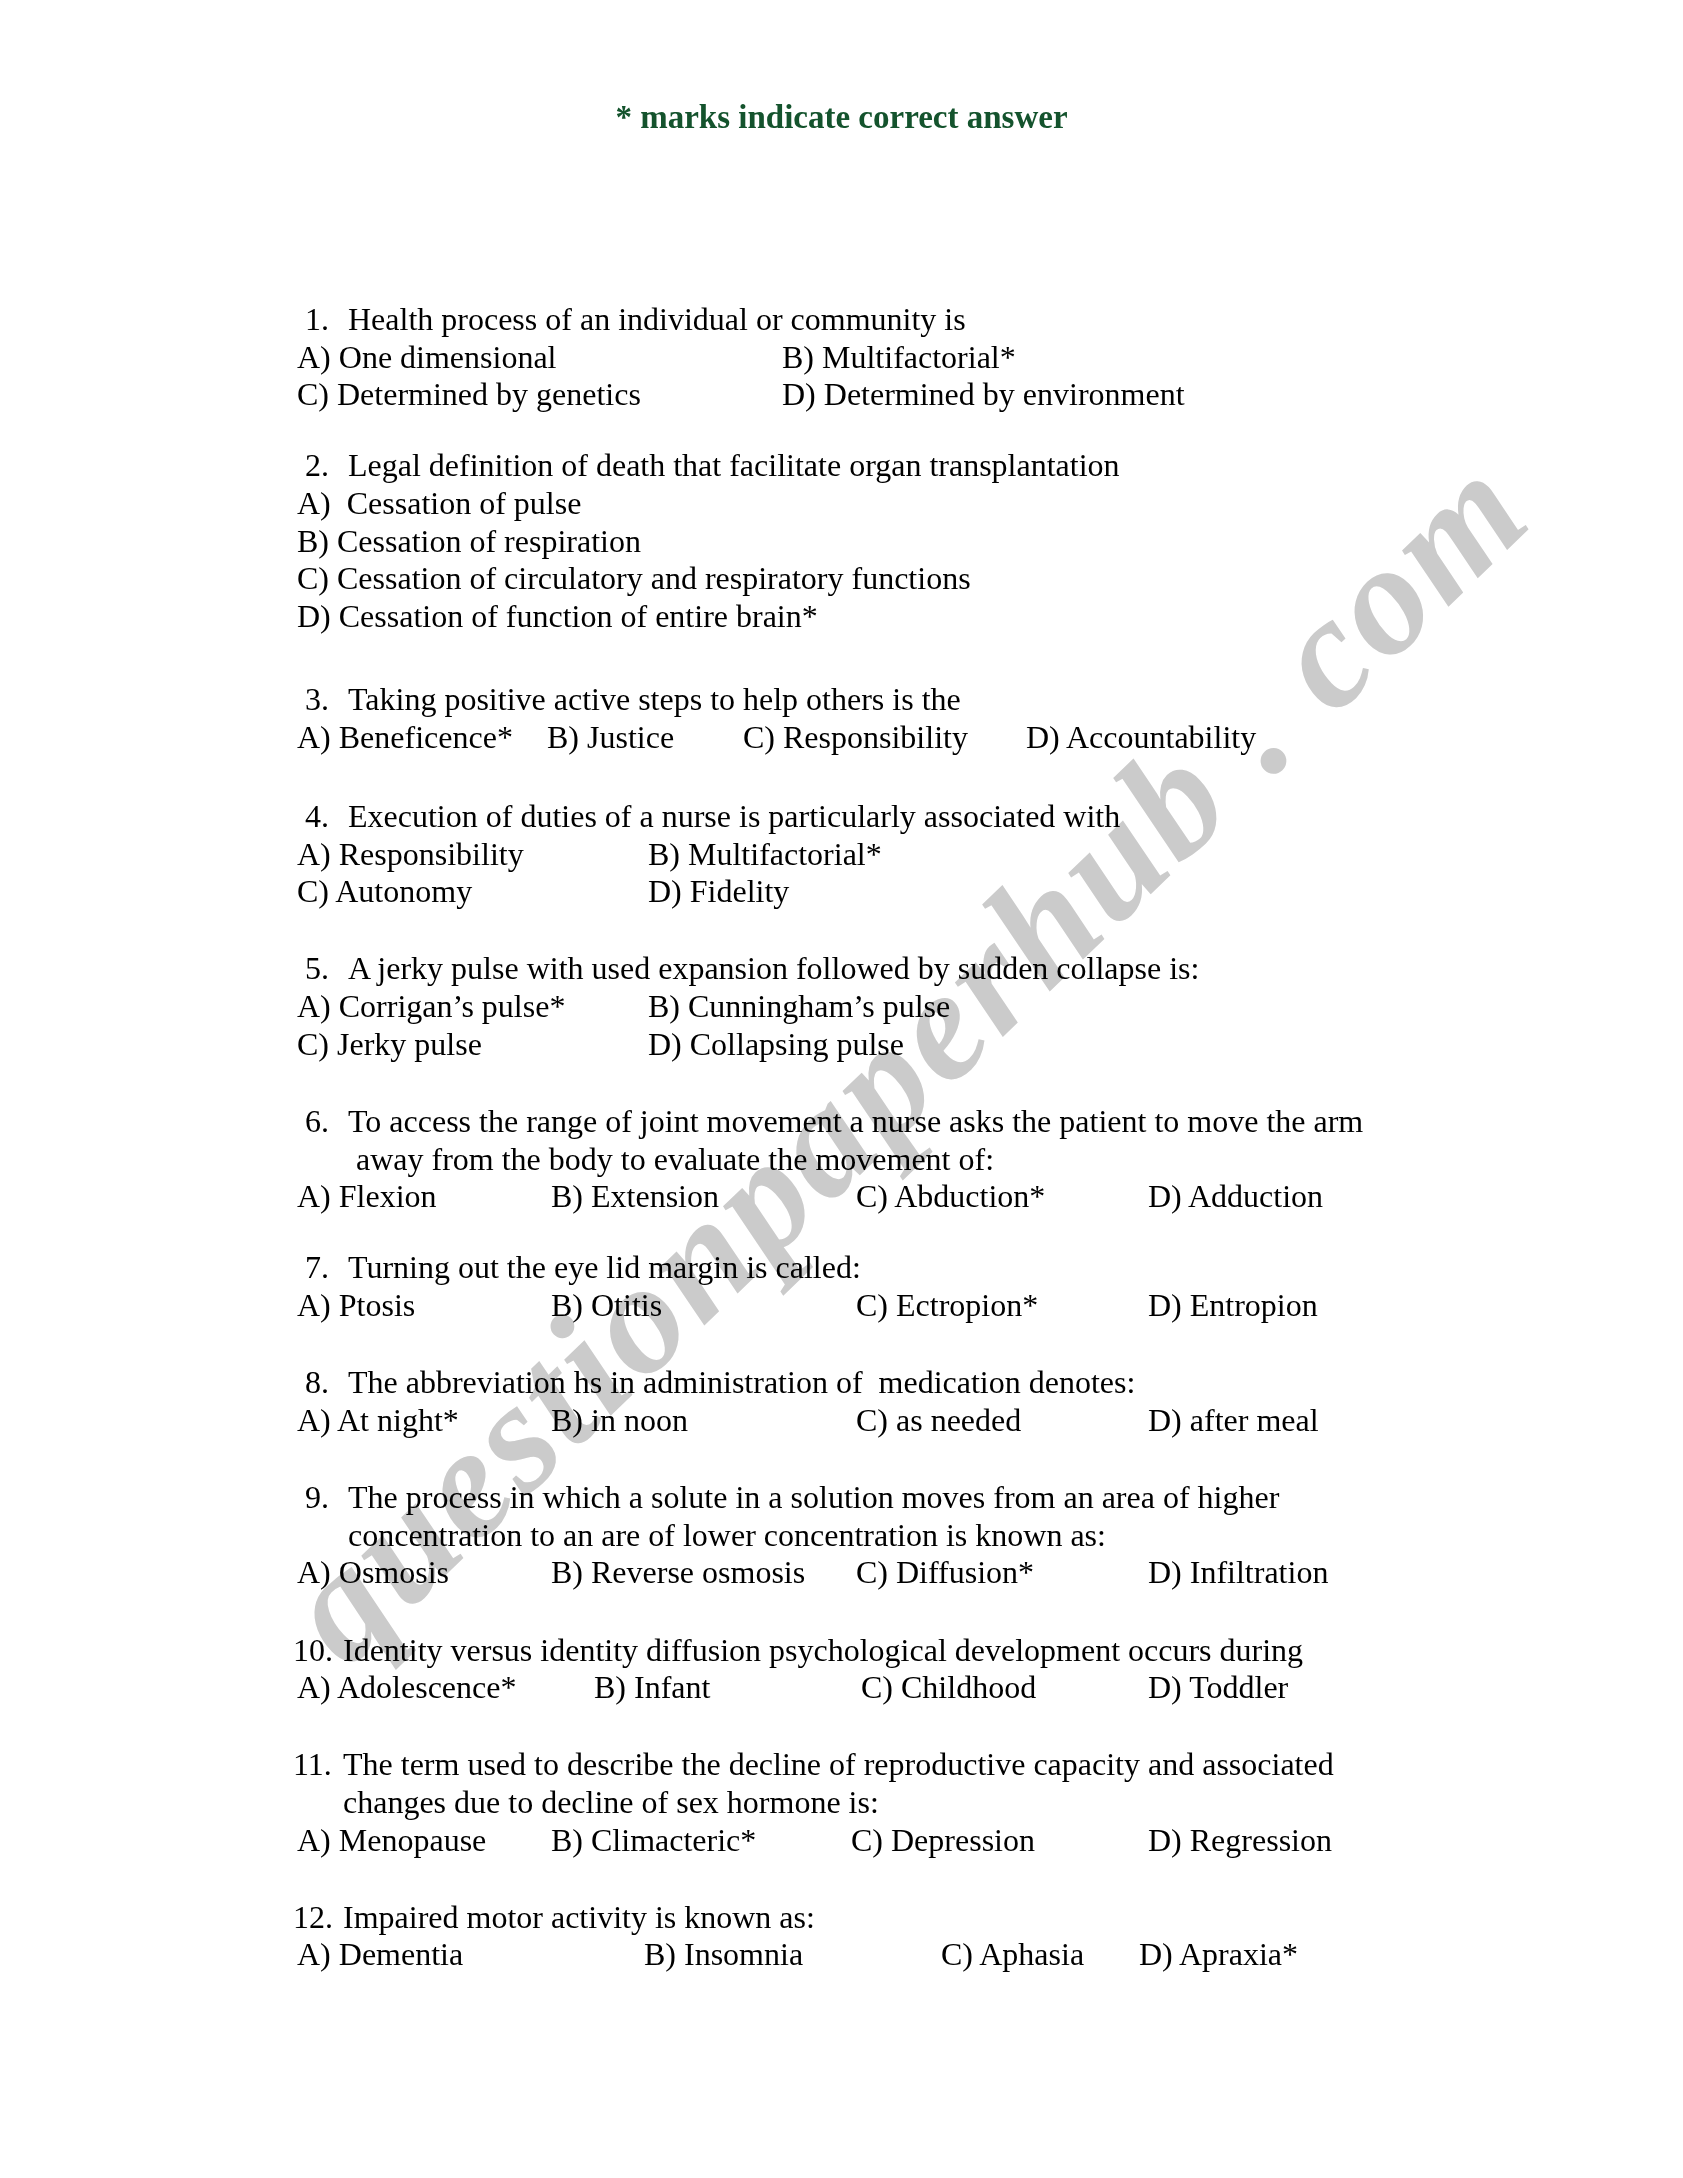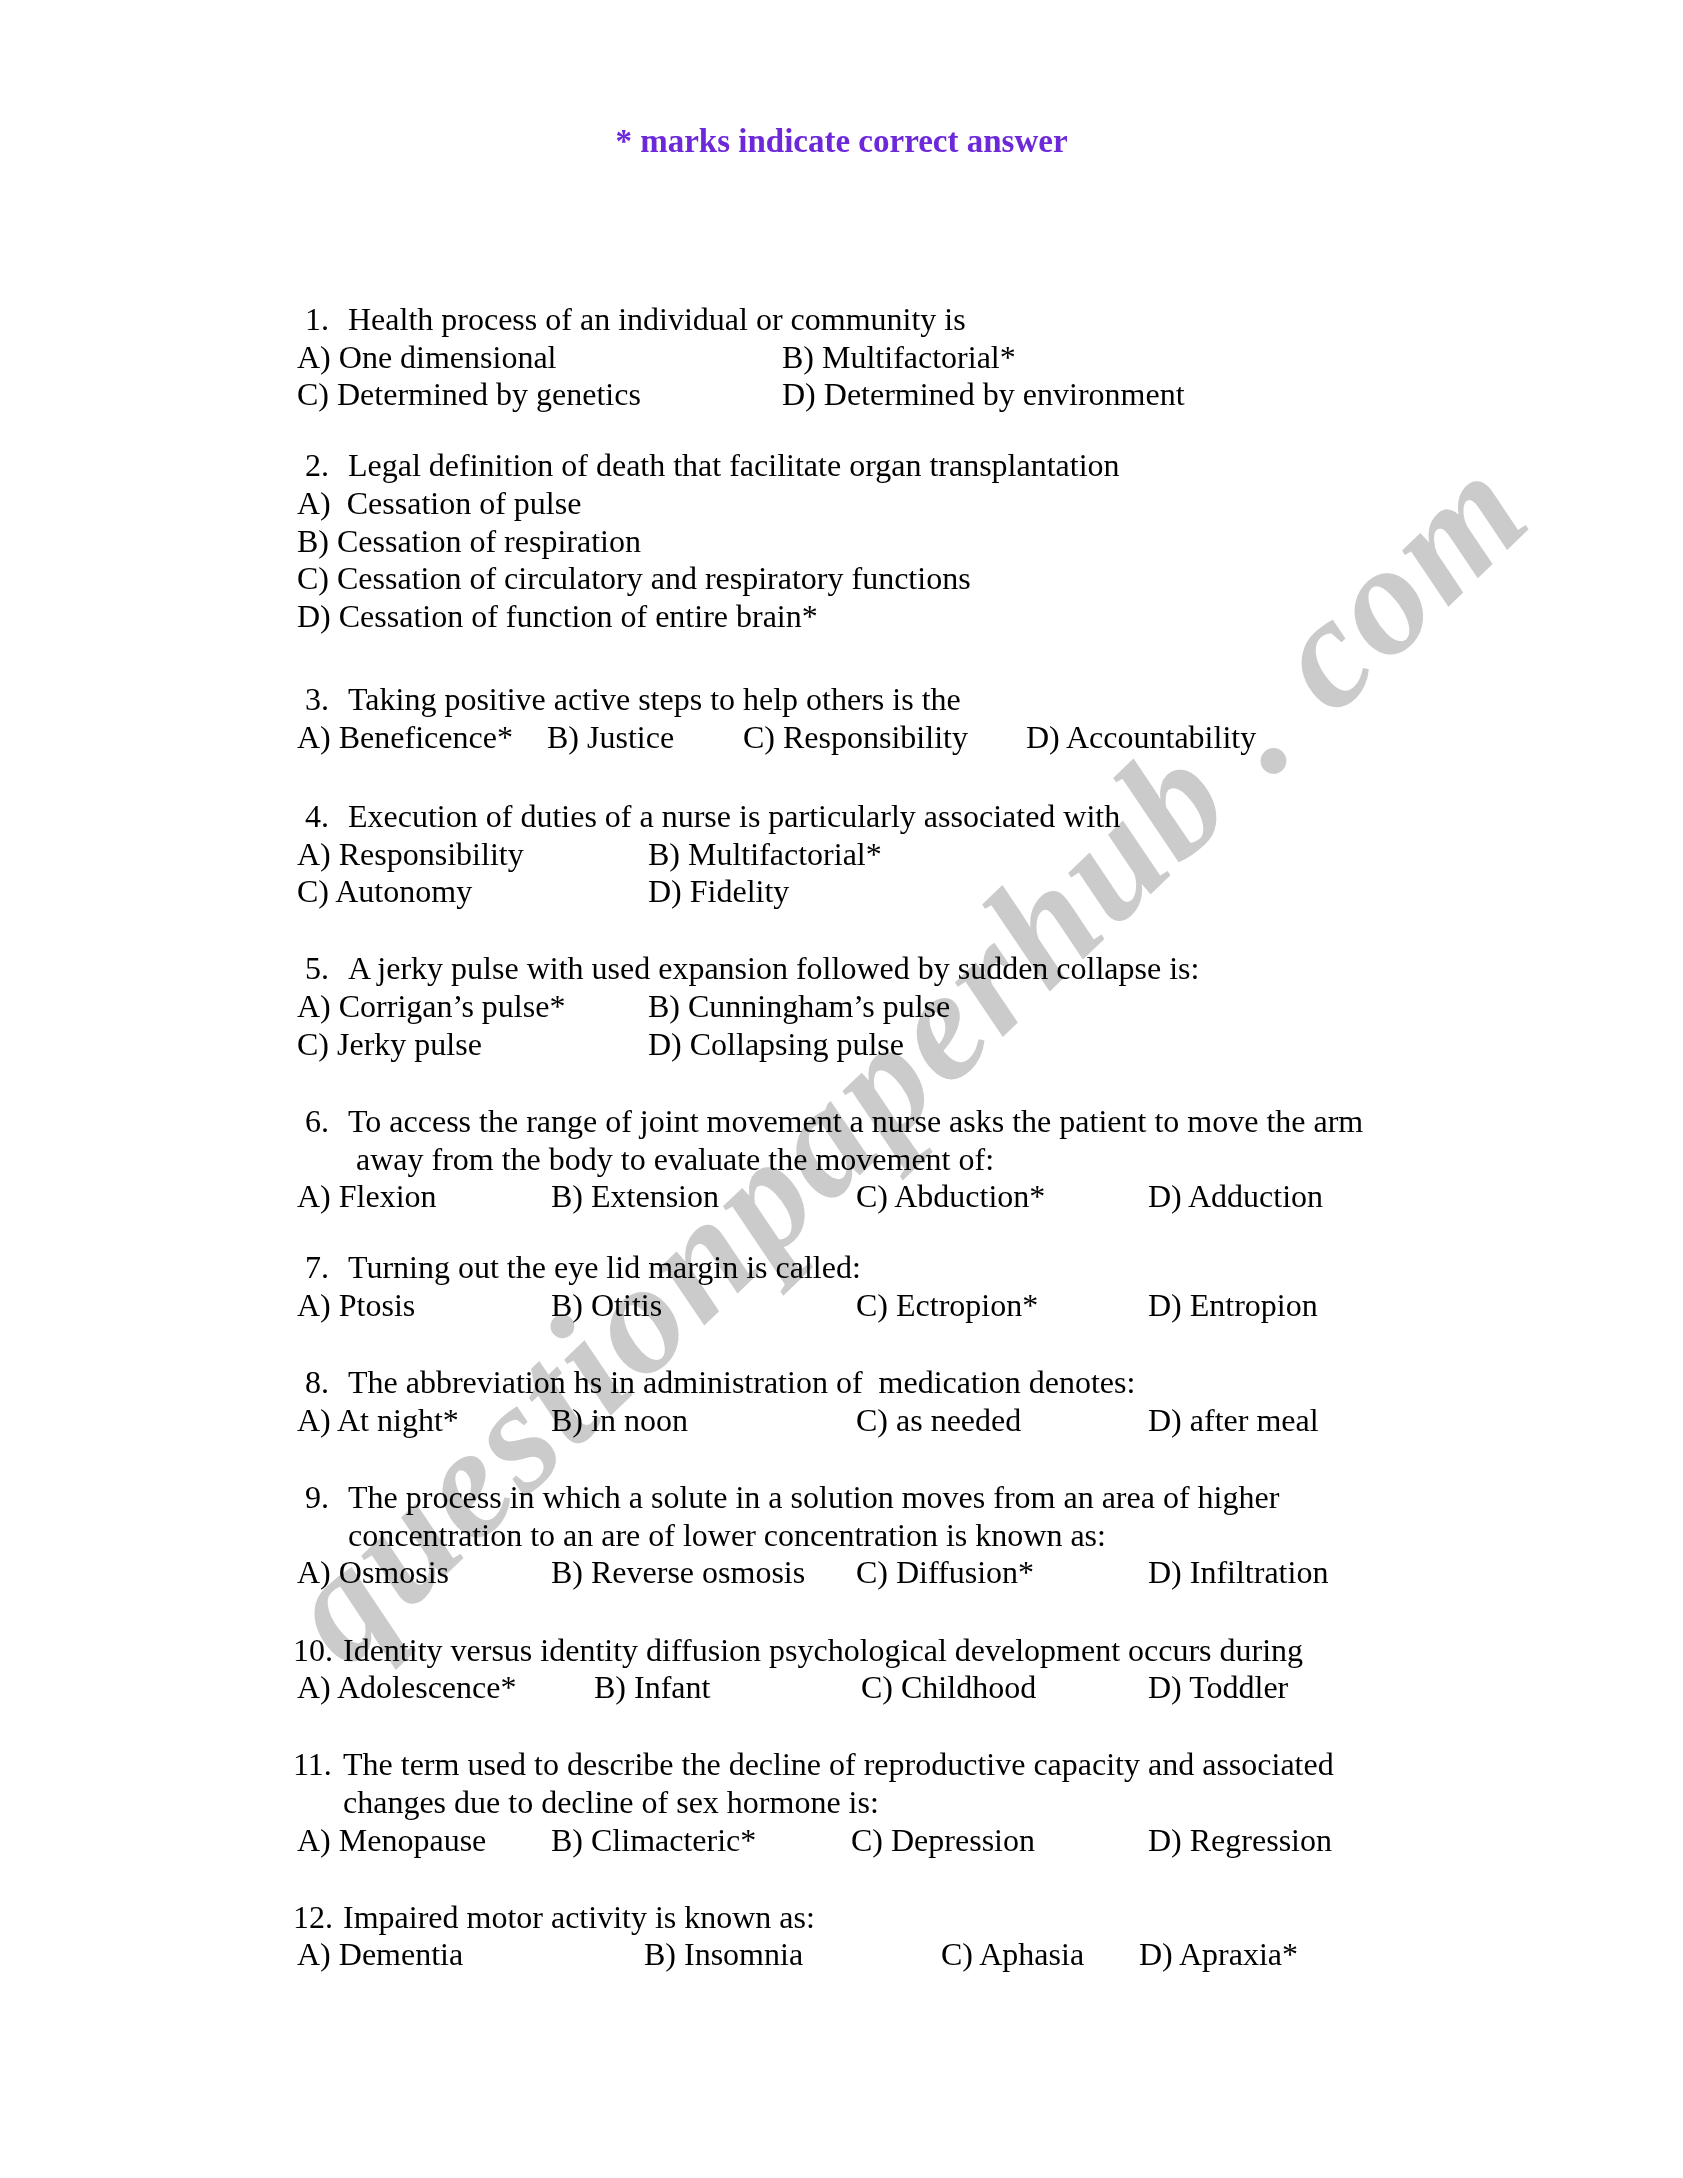--- a/index.html
+++ b/index.html
@@ -2,21 +2,21 @@
 <html><head>
 <meta charset="utf-8">
 <style>
   html,body{margin:0;padding:0;background:#ffffff;}
   .page{position:relative;width:1683px;height:2178px;background:#ffffff;overflow:hidden;
         font-family:"Liberation Serif","DejaVu Serif",serif;font-size:32px;color:#000;}
   .ln{position:absolute;left:0;top:0;width:1683px;height:38px;white-space:pre;z-index:2;}
   .ln > span{position:absolute;top:0;}
   .hdr{position:absolute;left:0;width:1683px;text-align:center;font-weight:bold;
        font-size:33px;z-index:2;white-space:pre;}
-  .hdr.note{color:#6d28d9;margin-top:24px;}
+  .hdr.note{color:#14532d;}
   .wm{position:absolute;left:88px;top:1003px;width:1584px;text-align:center;
       font-size:158px;line-height:158px;font-style:italic;font-weight:bold;
       color:#cbcbcb;letter-spacing:4px;transform:rotate(-44deg);transform-origin:50% 50%;
       z-index:1;white-space:pre;}
 </style>
 </head>
 <body>
 
 <div class="page">
 

